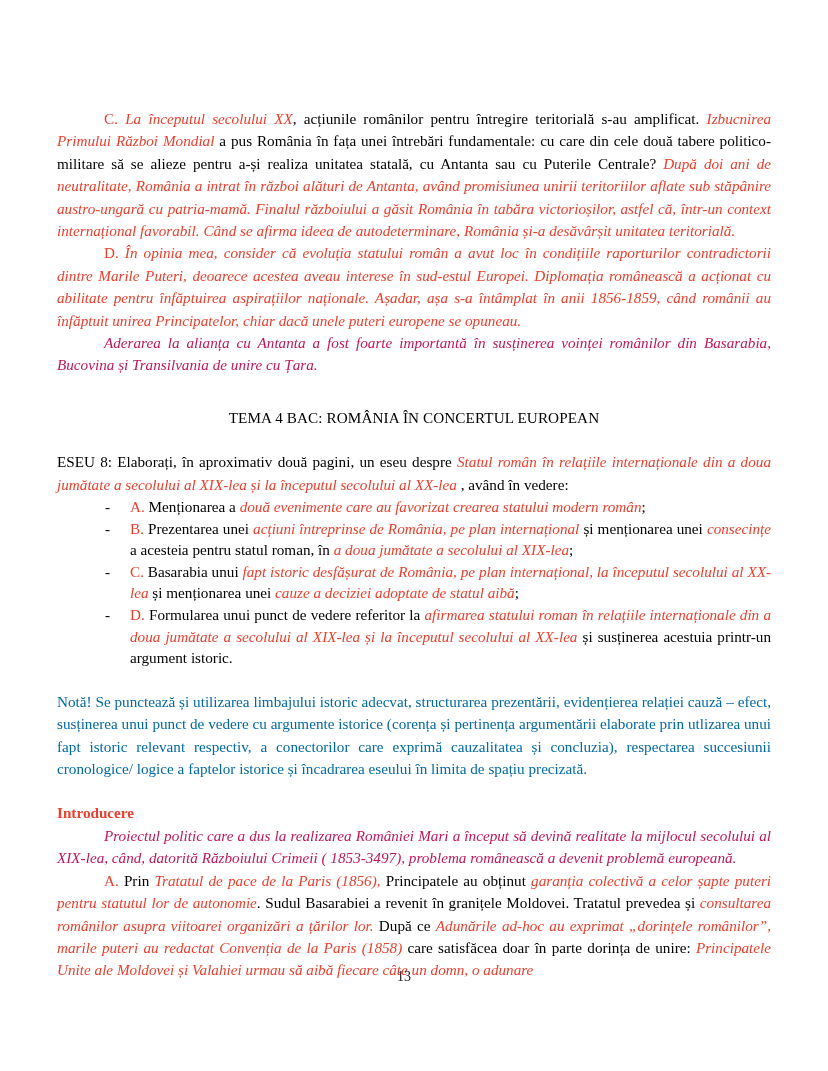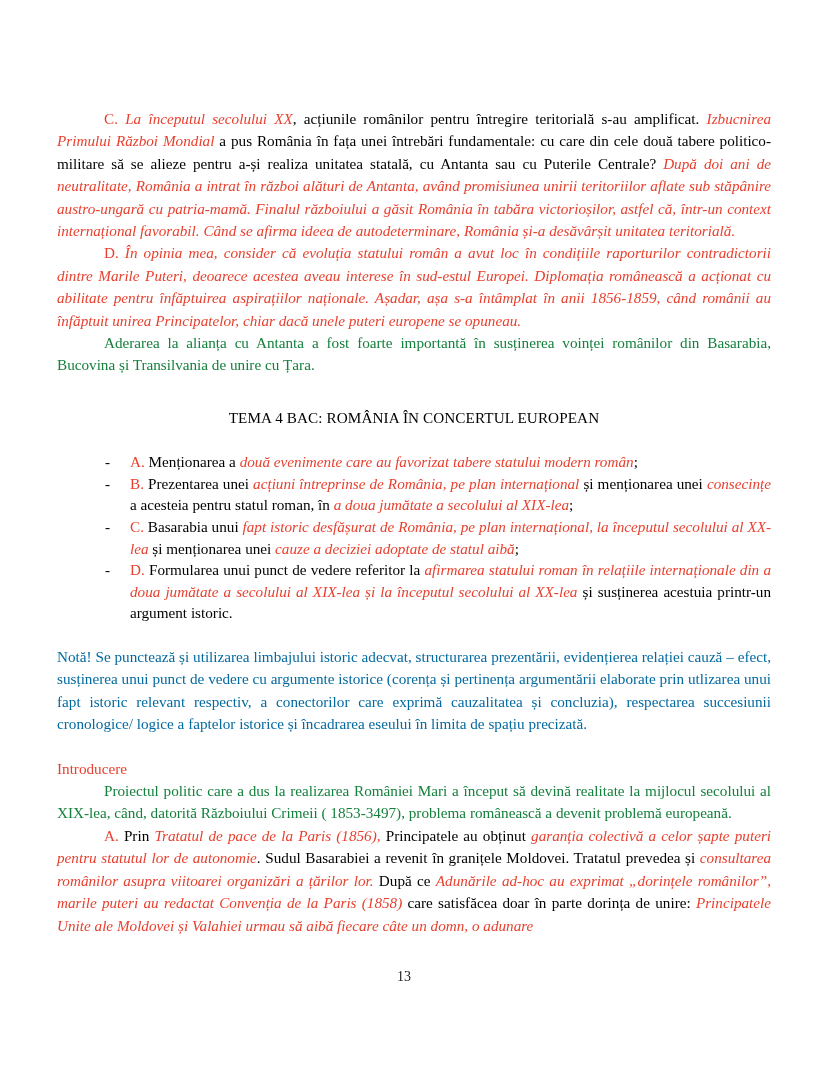--- a/index.html
+++ b/index.html
@@ -43,21 +43,22 @@
   }
   .red-i {
     color: #E8402E;
     font-style: italic;
   }
   .blk {
     color: #000000;
     font-style: normal;
   }
   .para-red-i {
-    color: #15803d;
+    color: #be185d;
+    font-style: italic;
   }
   h1.section-title {
     font-size: 15.2px;
     font-weight: normal;
     text-align: center;
     margin: 0;
     line-height: 22.4px;
     color: #000000;
     letter-spacing: 0.1px;
   }
@@ -91,21 +92,21 @@
     font-size: 15.2px;
     line-height: 22.4px;
     text-align: justify;
     color: #0369a1;
   }
   .intro-head {
     color: #E8402E;
     font-size: 15.2px;
     line-height: 22.4px;
     font-style: normal;
-    font-weight: normal;
+    font-weight: bold;
     margin: 0;
   }
   #page-number {
     position: absolute;
     left: 0;
     top: 968px;
     width: 808px;
     text-align: center;
     font-size: 14px;
     color: #1a1a1a;
@@ -124,23 +125,24 @@
     <p class="indent"><span class="red">D.</span> <span class="red-i">În opinia mea, consider că evoluția statului român a avut loc în condițiile raporturilor contradictorii dintre Marile Puteri, deoarece acestea aveau interese în sud-estul Europei. Diplomația românească a acționat cu abilitate pentru înfăptuirea aspirațiilor naționale. Așadar, așa s-a întâmplat în anii 1856-1859, când românii au înfăptuit unirea Principatelor, chiar dacă unele puteri europene se opuneau.</span></p>
 
     <p class="indent para-red-i">Aderarea la alianța cu Antanta a fost foarte importantă în susținerea voinței românilor din Basarabia, Bucovina și Transilvania de unire cu Țara.</p>
 
     <div class="spacer-lg"></div>
 
     <h1 class="section-title">TEMA 4 BAC: ROMÂNIA ÎN CONCERTUL EUROPEAN</h1>
 
     <div class="spacer-md"></div>
 
+    <p><span class="blk">ESEU 8: Elaborați, în aproximativ două pagini, un eseu despre </span><span class="red-i">Statul român în relațiile internaționale din a doua jumătate a secolului al XIX-lea și la începutul secolului al XX-lea</span><span class="blk"> , având în vedere:</span></p>
 
     <ul class="req-list" id="req-list">
-        <li><span class="dash">-</span><span class="item-letter">A.</span><span class="blk"> Menționarea a </span><span class="red-i">două evenimente care au favorizat tabere statului modern român</span><span class="blk">;</span></li>
+        <li><span class="dash">-</span><span class="item-letter">A.</span><span class="blk"> Menționarea a </span><span class="red-i">două evenimente care au favorizat crearea statului modern român</span><span class="blk">;</span></li>
         <li><span class="dash">-</span><span class="item-letter">B.</span><span class="blk"> Prezentarea unei </span><span class="red-i">acțiuni întreprinse de România, pe plan internațional</span><span class="blk"> și menționarea unei </span><span class="red-i">consecințe</span><span class="blk"> a acesteia pentru statul roman, în </span><span class="red-i">a doua jumătate a secolului al XIX-lea</span><span class="blk">;</span></li>
         <li><span class="dash">-</span><span class="item-letter">C.</span><span class="blk"> Basarabia unui </span><span class="red-i">fapt istoric desfășurat de România, pe plan internațional, la începutul secolului al XX-lea</span><span class="blk"> și menționarea unei </span><span class="red-i">cauze a deciziei adoptate de statul aibă</span><span class="blk">;</span></li>
         <li><span class="dash">-</span><span class="item-letter">D.</span><span class="blk"> Formularea unui punct de vedere referitor la </span><span class="red-i">afirmarea statului roman în relațiile internaționale din a doua jumătate a secolului al XIX-lea și la începutul secolului al XX-lea</span><span class="blk"> și susținerea acestuia printr-un argument istoric.</span></li>
       </ul>
 
     <div class="spacer-md"></div>
 
     <p class="note-para">Notă! Se punctează și utilizarea limbajului istoric adecvat, structurarea prezentării, evidențierea relației cauză – efect, susținerea unui punct de vedere cu argumente istorice (corența și pertinența argumentării elaborate prin utlizarea unui fapt istoric relevant respectiv, a conectorilor care exprimă cauzalitatea și concluzia), respectarea succesiunii cronologice/ logice a faptelor istorice și încadrarea eseului în limita de spațiu precizată.</p>
 
     <div class="spacer-md"></div>

